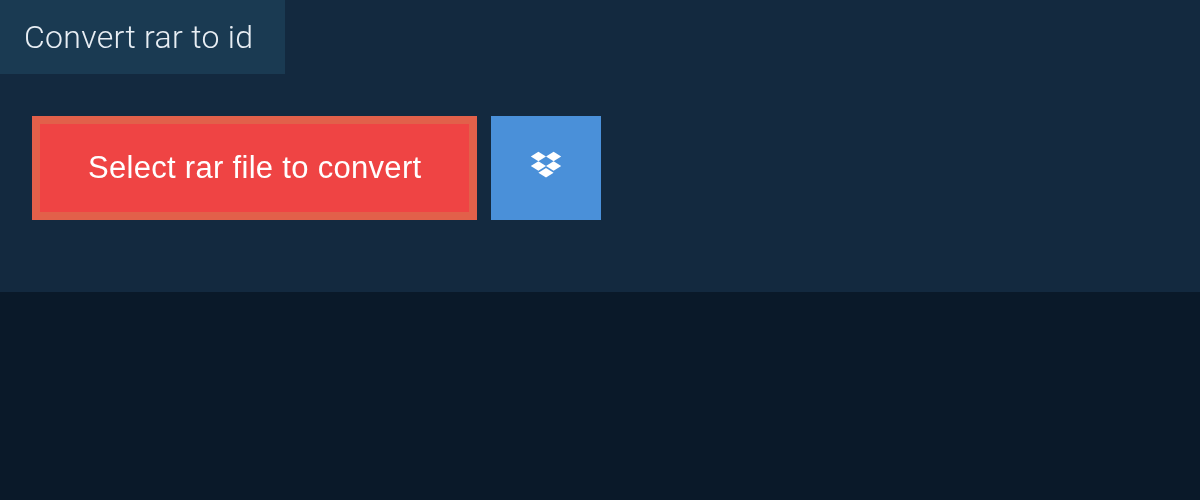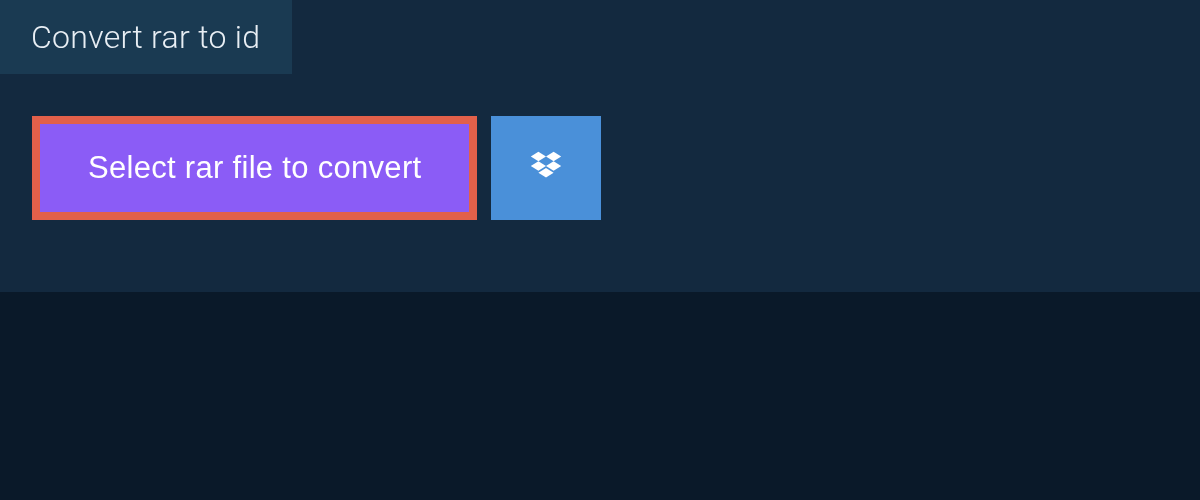--- a/index.html
+++ b/index.html
@@ -16,38 +16,38 @@
       overflow: hidden;
     }
     .panel {
       background: #13293f;
       width: 100%;
       height: 292px;
     }
     .tab {
       display: inline-block;
       background: #1a3a52;
-      padding: 18px 32px 18px 31px;
+      padding: 18px 32px 18px 24px;
       color: #e8eef4;
       font-size: 32px;
       font-weight: 300;
       letter-spacing: 0.3px;
     }
     .content-area {
       padding: 42px 32px;
       display: flex;
       gap: 14px;
       align-items: stretch;
     }
     .select-button-wrap {
       border: 8px solid #e2604a;
       display: inline-block;
     }
     .select-button {
-      background: #8b5cf6;
+      background: #ef4444;
       color: #ffffff;
       font-size: 31px;
       font-weight: 300;
       padding: 26px 48px;
       border: none;
       cursor: pointer;
       white-space: nowrap;
       letter-spacing: 0.3px;
       display: block;
     }

